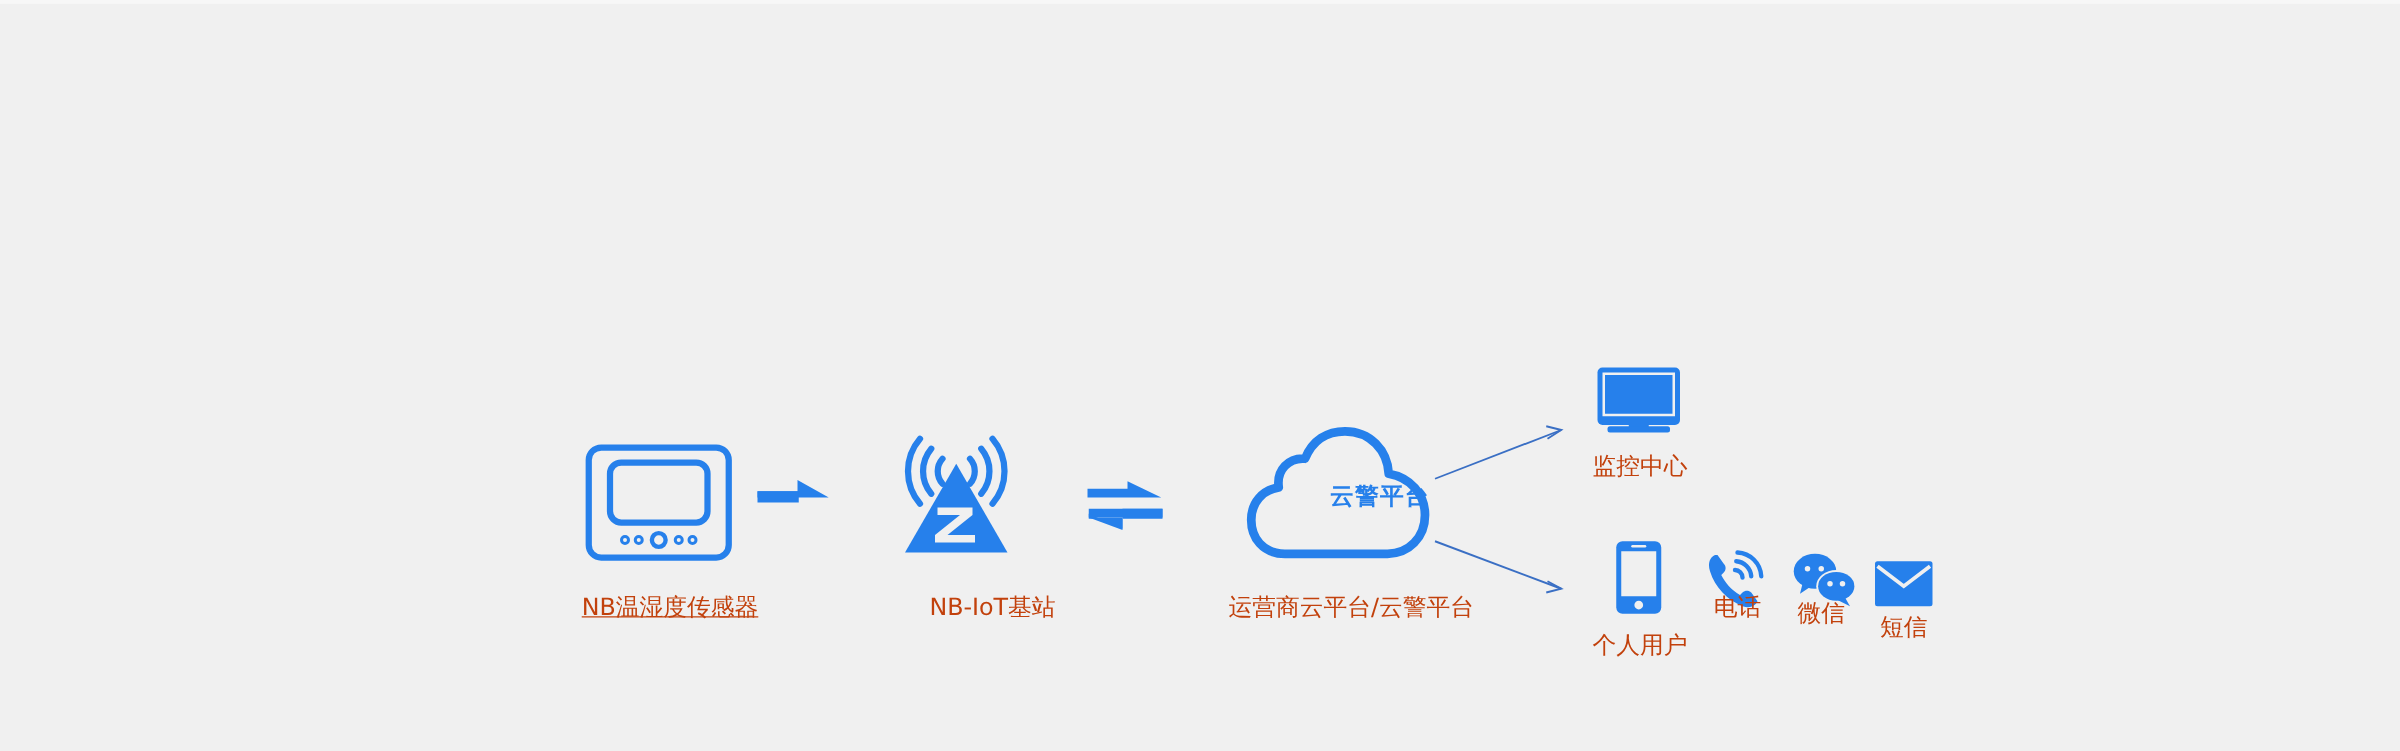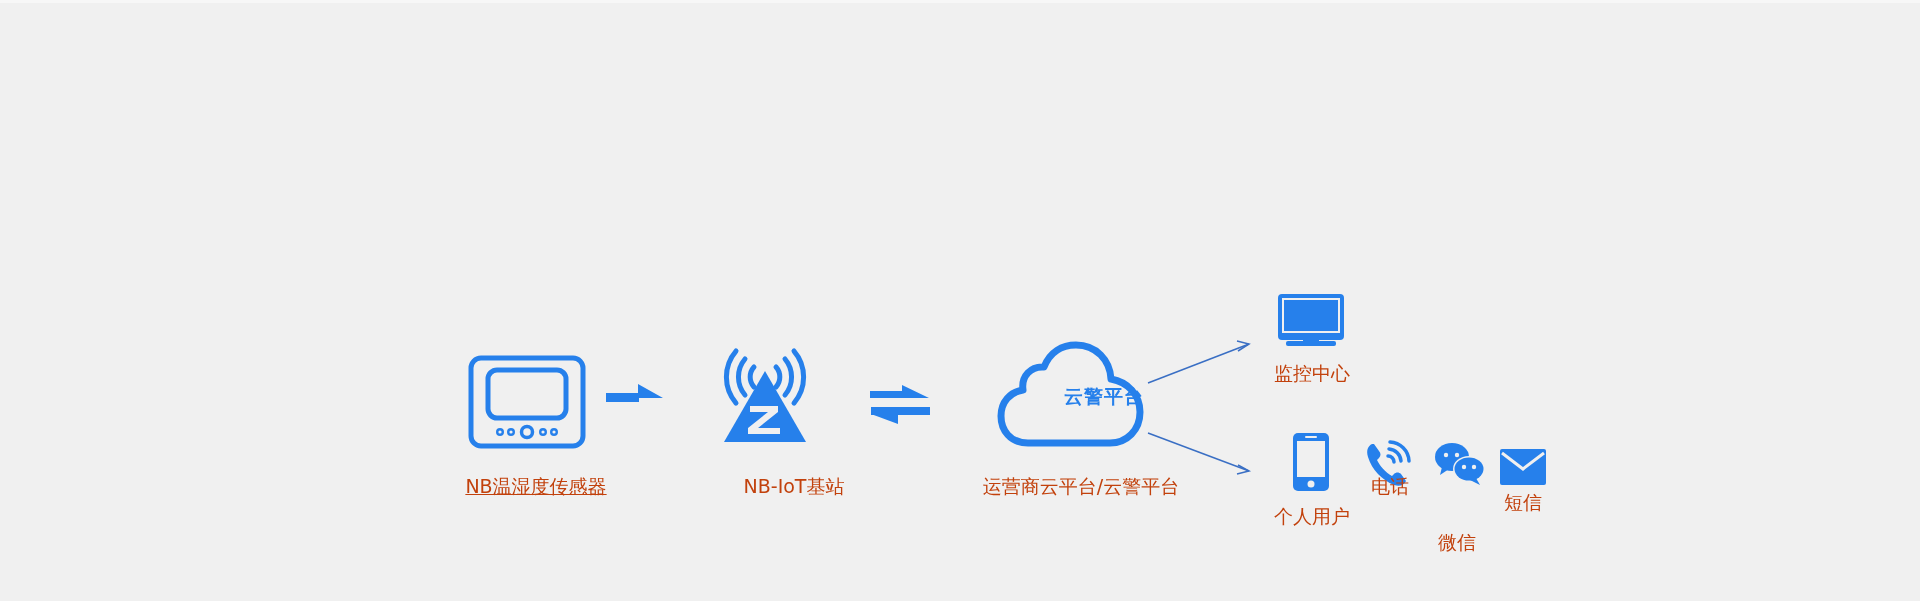--- a/index.html
+++ b/index.html
@@ -123,21 +123,21 @@
     <polygon points="8,25 6,33 15,27" fill="#2680eb"></polygon>
     <circle cx="12" cy="13" r="2.2" fill="#f0f0f0"></circle>
     <circle cx="23" cy="13" r="2.2" fill="#f0f0f0"></circle>
     <ellipse cx="35" cy="27" rx="16" ry="13" fill="#f0f0f0"></ellipse>
     <ellipse cx="35" cy="27" rx="14.5" ry="11.5" fill="#2680eb"></ellipse>
     <polygon points="42,36 46,43 36,38" fill="#2680eb"></polygon>
     <circle cx="30" cy="25" r="2.2" fill="#f0f0f0"></circle>
     <circle cx="40" cy="25" r="2.2" fill="#f0f0f0"></circle>
   </svg>
 </div>
-<div class="label" style="left:1457px; top:531px;">微信</div>
+<div class="label" style="left:1457px; top:480px;">微信</div>
 
 <div class="abs" style="left:1500px; top:449px;">
   <svg width="46" height="36" viewBox="0 0 46 36">
     <rect x="0" y="0" width="46" height="36" rx="2" fill="#2680eb"></rect>
     <polyline points="2,4 23,20 44,4" fill="none" stroke="#f0f0f0" stroke-width="3"></polyline>
   </svg>
 </div>
 <div class="label" style="left:1523px; top:491px;">短信</div>
 
 </body></html>

